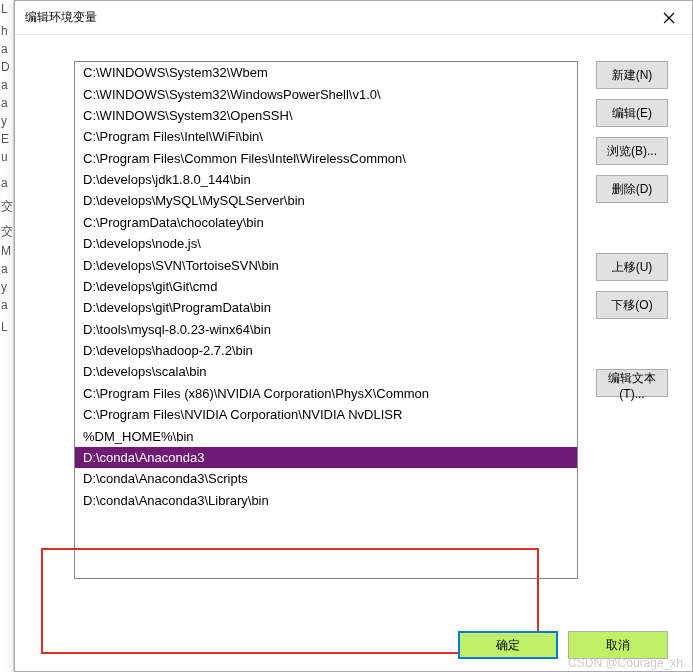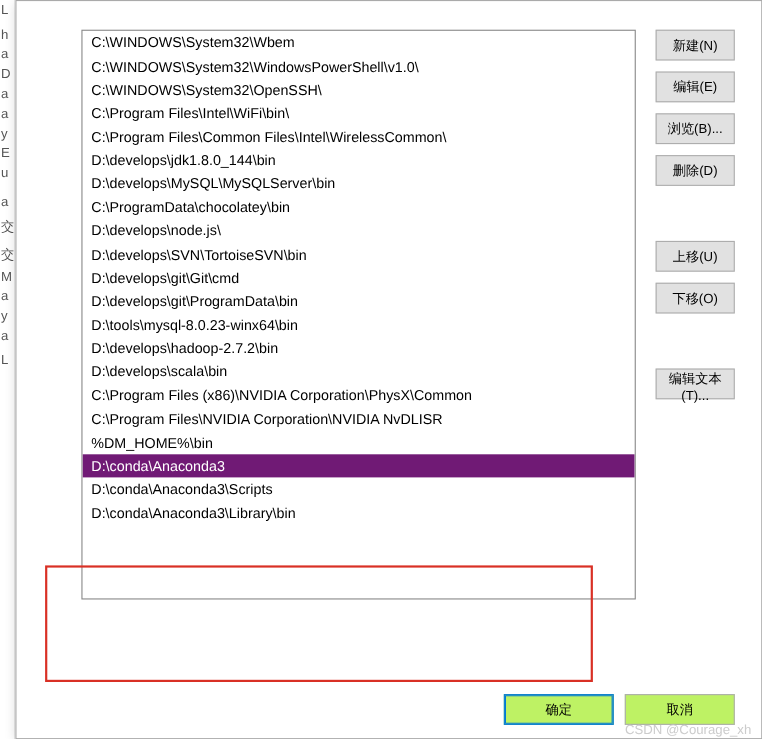--- a/index.html
+++ b/index.html
@@ -52,20 +52,28 @@
     <span class="bg-char">交</span>
     <span class="bg-char">M</span>
     <span class="bg-char">a</span>
     <span class="bg-char">y</span>
     <span class="bg-char">a</span>
     <span class="bg-char"></span>
     <span class="bg-char">L</span>
   </div>
 
 <div class="dialog">
+  <div class="titlebar">
+    <span class="titlebar-title">编辑环境变量</span>
+    <div class="titlebar-close">
+      <svg viewBox="0 0 12 12">
+          <path d="M1 1 L11 11 M11 1 L1 11" stroke="#000" stroke-width="1.2" fill="none"></path>
+        </svg>
+    </div>
+  </div>
 
   <div class="content">
     <div class="list-wrap">
       <div class="listbox" id="listbox">
           <div class="list-item">C:\WINDOWS\System32\Wbem</div>
           <div class="list-item">C:\WINDOWS\System32\WindowsPowerShell\v1.0\</div>
           <div class="list-item">C:\WINDOWS\System32\OpenSSH\</div>
           <div class="list-item">C:\Program Files\Intel\WiFi\bin\</div>
           <div class="list-item">C:\Program Files\Common Files\Intel\WirelessCommon\</div>
           <div class="list-item">D:\develops\jdk1.8.0_144\bin</div>

